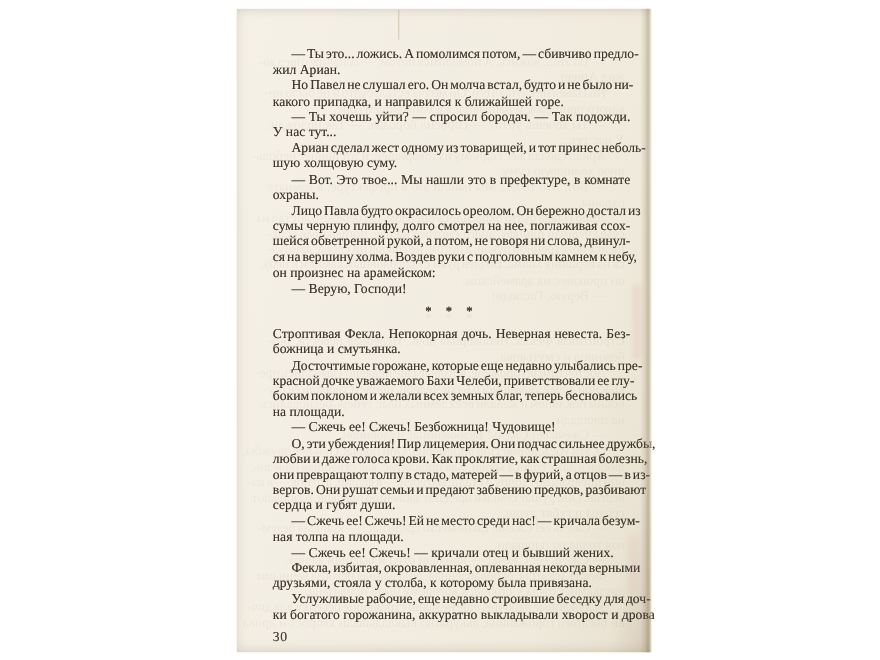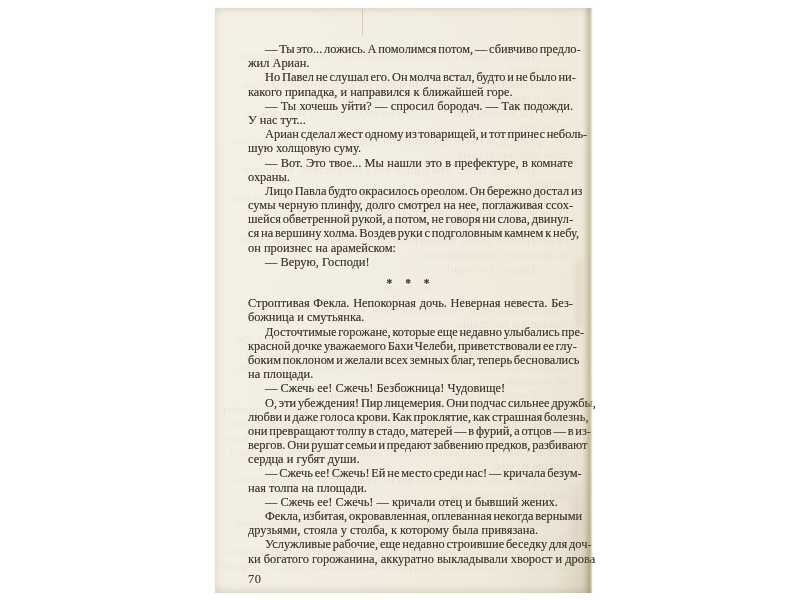--- a/index.html
+++ b/index.html
@@ -216,19 +216,19 @@
         </div>
         <div class="para indent">
           <div class="line first" style="word-spacing: -1.3px;"><span>Фекла, избитая, окровавленная, оплеванная некогда верными</span></div>
           <div class="line last"><span>друзьями, стояла у столба, к которому была привязана.</span></div>
         </div>
         <div class="para indent">
           <div class="line first" style="word-spacing: -1.3px;"><span>Услужливые рабочие, еще недавно строившие беседку для доч-</span></div>
           <div class="line last"><span>ки богатого горожанина, аккуратно выкладывали хворост и дрова</span></div>
         </div>
       </div>
-    <div class="page-number">70</div>
+    <div class="page-number">30</div>
     <div class="hairline"></div>
     <div class="smudge-a"></div>
     <div class="smudge-b"></div>
     <div class="edge-band"></div>
   </div>
 </div>
 
 </body></html>

